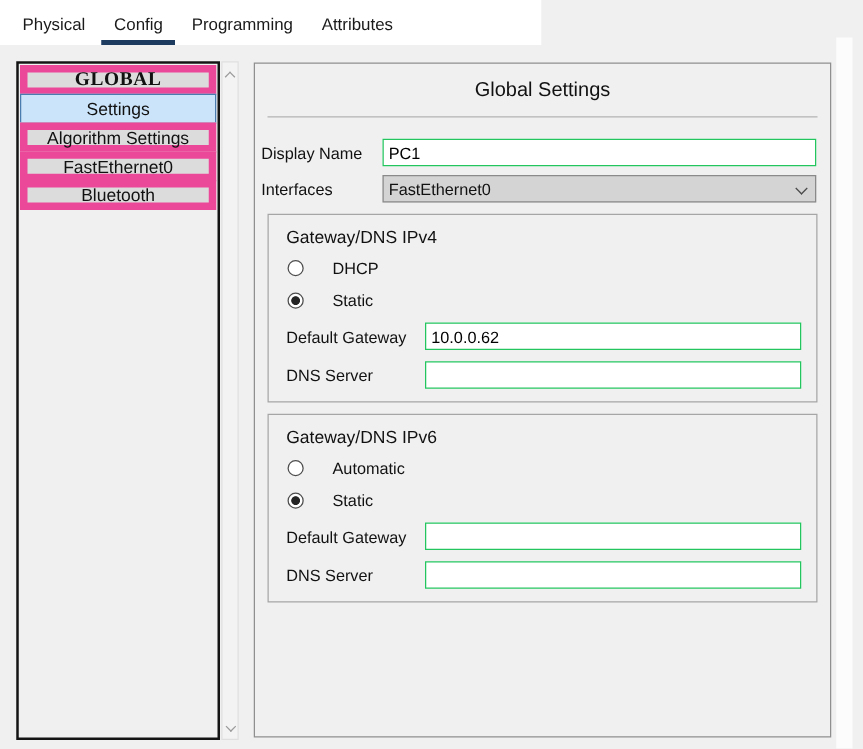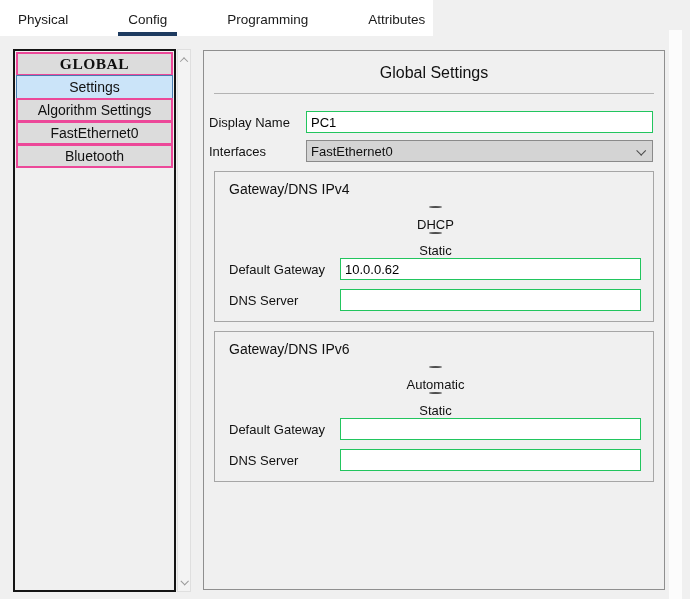--- a/index.html
+++ b/index.html
@@ -13,42 +13,42 @@
     position:relative; width:690px; height:599px;
     background:#f0f0f0; overflow:hidden;
   }
   
   .tabbar-bg {
     position:absolute; left:0; top:0; width:433px; height:36px;
     background:#ffffff;
   }
   .tabbar {
     position:absolute; left:8px; top:0; height:36px;
-    display:flex; align-items:flex-end;gap:37px;
+    display:flex; align-items:flex-end;
   }
   .tab {
     display:flex; align-items:center; justify-content:center;
     height:35px; padding:5px 10px 0 10px; margin-right:3px;
     font-size:13.5px; color:#1a1a1a;
     border-bottom:4px solid transparent; cursor:default; white-space:nowrap;
   }
   .tab.active { border-bottom-color:#1d3a5f; }
   .right-strip {
     position:absolute; left:669px; top:30px; width:13px; height:569px;
     background:#fcfcfc;
   }
   
   .sidebar-list {
     position:absolute; left:13px; top:49px; width:163px; height:543px;
     background:#f0f0f0; border:2px solid #141414; padding:1px 1px 0 1px;
   }
   .side-btn {
     width:100%; height:24px; margin-top:-1px;
     display:flex; align-items:center; justify-content:center;
-    background:#dcdcdc; border:2px solid #ec4899;
+    background:#dcdcdc; border:6px solid #ec4899;
     font-size:14px; cursor:default; white-space:nowrap;
   }
   .side-btn:first-child { margin-top:0; }
   .side-btn.header {
     font-family:"Liberation Serif", serif;
     font-weight:bold; font-size:15.5px; letter-spacing:0.5px;
   }
   .side-btn.selected { background:#cbe4f9; border:1px solid #4a7cb0; }
   
   .scrollbar {
@@ -84,22 +84,22 @@
     padding:0 8px 0 4px; font-size:13px; cursor:default;
   }
   .dd-chev { width:7px; height:7px; border-right:1.6px solid #4a4a4a; border-bottom:1.6px solid #4a4a4a; transform:rotate(45deg) translateY(-1px); }
   
   .group {
     margin:9px 10px 0 10px; border:1px solid #a6a6a6;
     padding:9px 12px 12px 14px; height:151px;
   }
   .group-title { font-size:14px; }
   .radio-row {
-    display:flex; align-items:center; gap:9px;
-    height:17px; margin:9px 0 0 1px; font-size:13px;flex-direction:column;
+    display:flex; align-items:center; gap:23px;
+    height:17px; margin:9px 0 0 1px; font-size:13px;
   }
   input[type="radio"] {
     appearance:none; -webkit-appearance:none;
     width:13px; height:13px; margin:0;
     border:1px solid #4d4d4d; border-radius:50%; background:#fff;
   }
   input[type="radio"]:checked {
     background:radial-gradient(circle, #242424 0 3.2px, #ffffff 3.8px);
   }
   .group .frow { margin:9px 0 0 0; }

